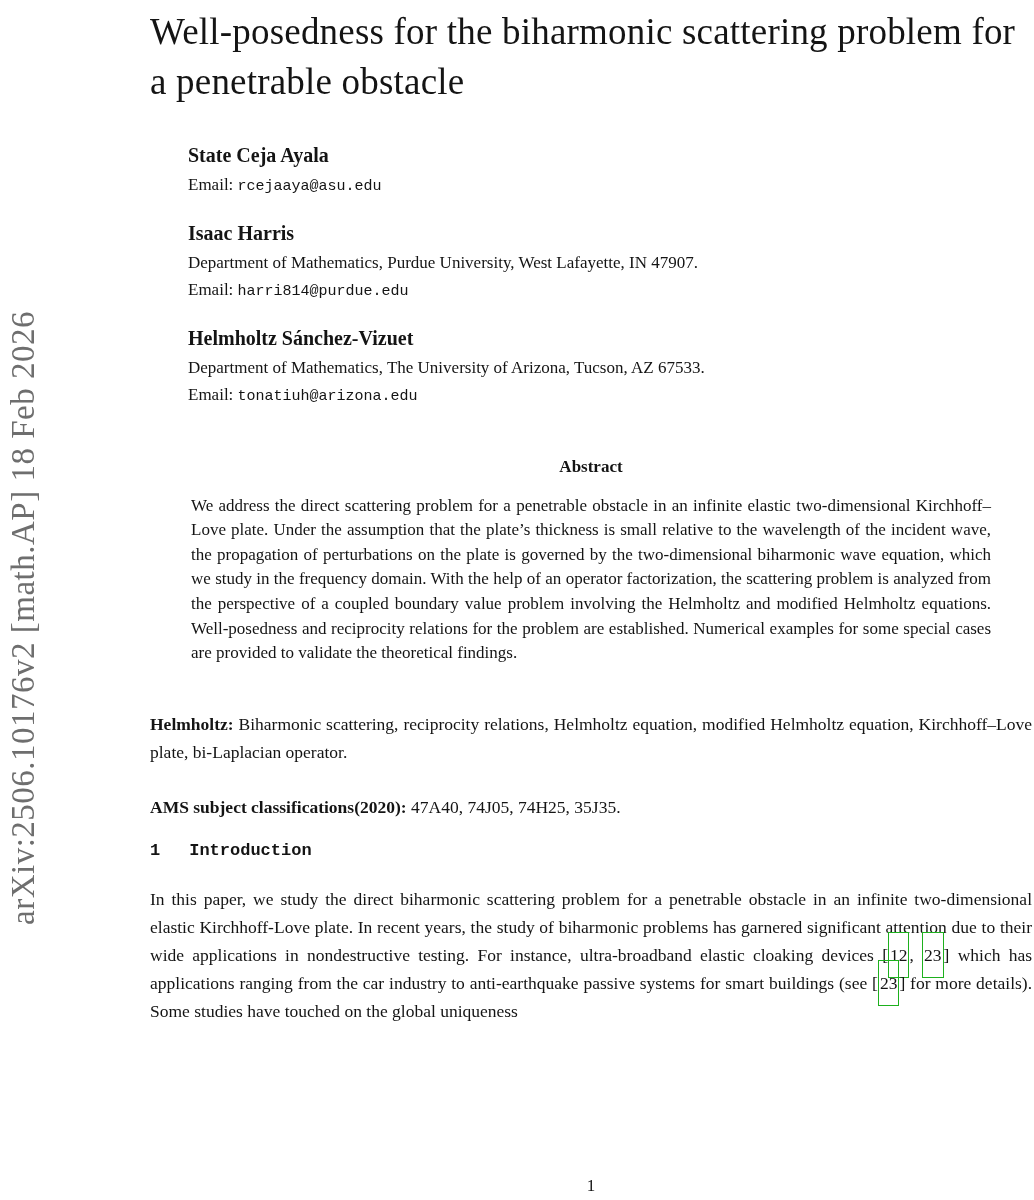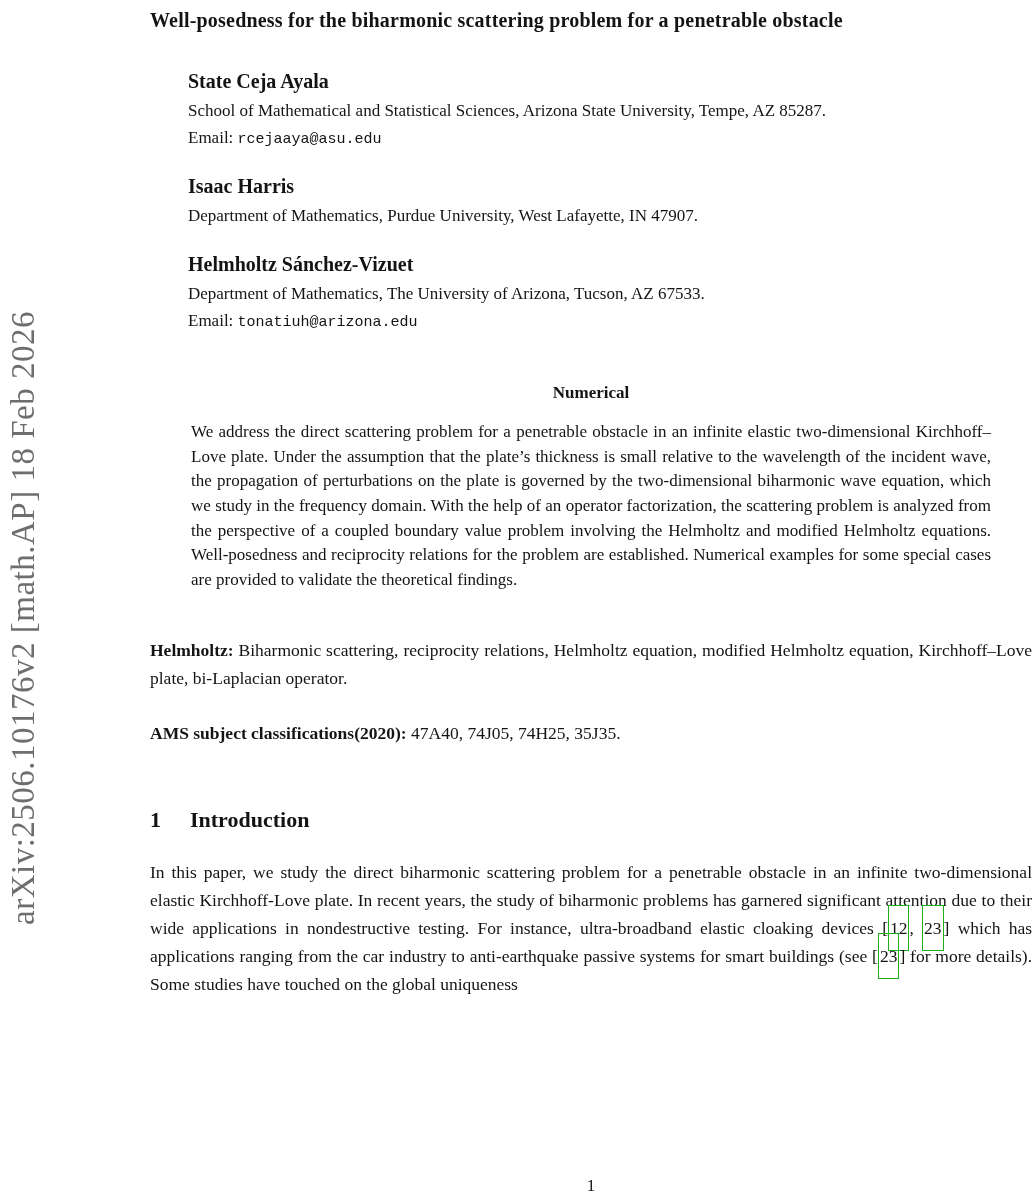--- a/index.html
+++ b/index.html
@@ -33,22 +33,22 @@
 
   .content {
     position: absolute;
     left: 150px;
     top: 0;
     width: 882px;
   }
 
   .title {
     margin-top: 7px;
-    font-size: 20px;
-    font-weight: bold;
+    font-size: 37px;
+    font-weight: normal;
     line-height: 1.36;
     letter-spacing: 0.2px;
   }
 
   .authors { margin-top: 36px; margin-left: 38px; }
   .author { margin-bottom: 27px; }
   .author-name { font-size: 20px; font-weight: bold; margin-bottom: 8px; }
   .author-affil { font-size: 17px; margin-bottom: 7px; }
   .author-email { font-size: 17px; }
   .mono { font-family: "Liberation Mono", "DejaVu Sans Mono", monospace; font-size: 15px; }
@@ -58,21 +58,21 @@
   .abstract-text {
     margin: 0 41px;
     font-size: 17px;
     line-height: 24.6px;
     text-align: justify;
   }
 
   .keywords { margin-top: 44px; font-size: 17.5px; line-height: 28px; text-align: justify; }
   .ams { margin-top: 27px; font-size: 17.5px; line-height: 28px; }
 
-  .section-heading { margin-top: 60px; font-size: 22px; font-weight: bold; }
+  .section-heading { margin-top: 20px; font-size: 17px; font-weight: bold; font-family: Liberation Mono, monospace; }
   .section-heading .sec-num { margin-right: 29px; }
 
   .body-text {
     margin-top: 25px;
     font-size: 17.5px;
     line-height: 28px;
     text-align: justify;
   }
 
   .cite {
@@ -96,39 +96,39 @@
 <div class="watermark">arXiv:2506.10176v2  [math.AP]  18 Feb 2026</div>
 
 <div class="content">
 
   <h1 class="title">Well-posedness for the biharmonic scattering problem for a penetrable obstacle</h1>
 
   <div class="authors">
 
     <div class="author">
       <div class="author-name">State Ceja Ayala</div>
-      <div class="author-affil">School of Mathematical and Statistical Sciences, Arizona State University, Tempe, AZ 85287.</div>
       <div class="author-email"><span>Email: </span><span class="mono">rcejaaya@asu.edu</span></div>
     </div>
 
     <div class="author">
       <div class="author-name">Isaac Harris</div>
       <div class="author-affil">Department of Mathematics, Purdue University, West Lafayette, IN 47907.</div>
+      <div class="author-email"><span>Email: </span><span class="mono">harri814@purdue.edu</span></div>
     </div>
 
     <div class="author">
       <div class="author-name">Helmholtz Sánchez-Vizuet</div>
       <div class="author-affil">Department of Mathematics, The University of Arizona, Tucson, AZ 67533.</div>
       <div class="author-email"><span>Email: </span><span class="mono">tonatiuh@arizona.edu</span></div>
     </div>
 
   </div>
 
   <div class="abstract">
-    <div class="abstract-heading">Numerical</div>
+    <div class="abstract-heading">Abstract</div>
     <p class="abstract-text">We address the direct scattering problem for a penetrable obstacle in an infinite elastic two-dimensional Kirchhoff–Love plate. Under the assumption that the plate’s thickness is small relative to the wavelength of the incident wave, the propagation of perturbations on the plate is governed by the two-dimensional biharmonic wave equation, which we study in the frequency domain. With the help of an operator factorization, the scattering problem is analyzed from the perspective of a coupled boundary value problem involving the Helmholtz and modified Helmholtz equations. Well-posedness and reciprocity relations for the problem are established. Numerical examples for some special cases are provided to validate the theoretical findings.</p>
   </div>
 
   <p class="keywords"><b>Helmholtz:</b><span> Biharmonic scattering, reciprocity relations, Helmholtz equation, modified Helmholtz equation, Kirchhoff–Love plate, bi-Laplacian operator.</span></p>
 
   <p class="ams"><b>AMS subject classifications(2020):</b><span> 47A40, 74J05, 74H25, 35J35.</span></p>
 
   <h2 class="section-heading"><span class="sec-num">1</span><span>Introduction</span></h2>
 
   <p class="body-text"><span>In this paper, we study the direct biharmonic scattering problem for a penetrable obstacle in an infinite two-dimensional elastic Kirchhoff-Love plate. In recent years, the study of biharmonic problems has garnered significant attention due to their wide applications in nondestructive testing. For instance, ultra-broadband elastic cloaking devices [</span><span class="cite">12</span><span>, </span><span class="cite">23</span><span>] which has applications ranging from the car industry to anti-earthquake passive systems for smart buildings (see [</span><span class="cite">23</span><span>] for more details). Some studies have touched on the global uniqueness</span></p>

